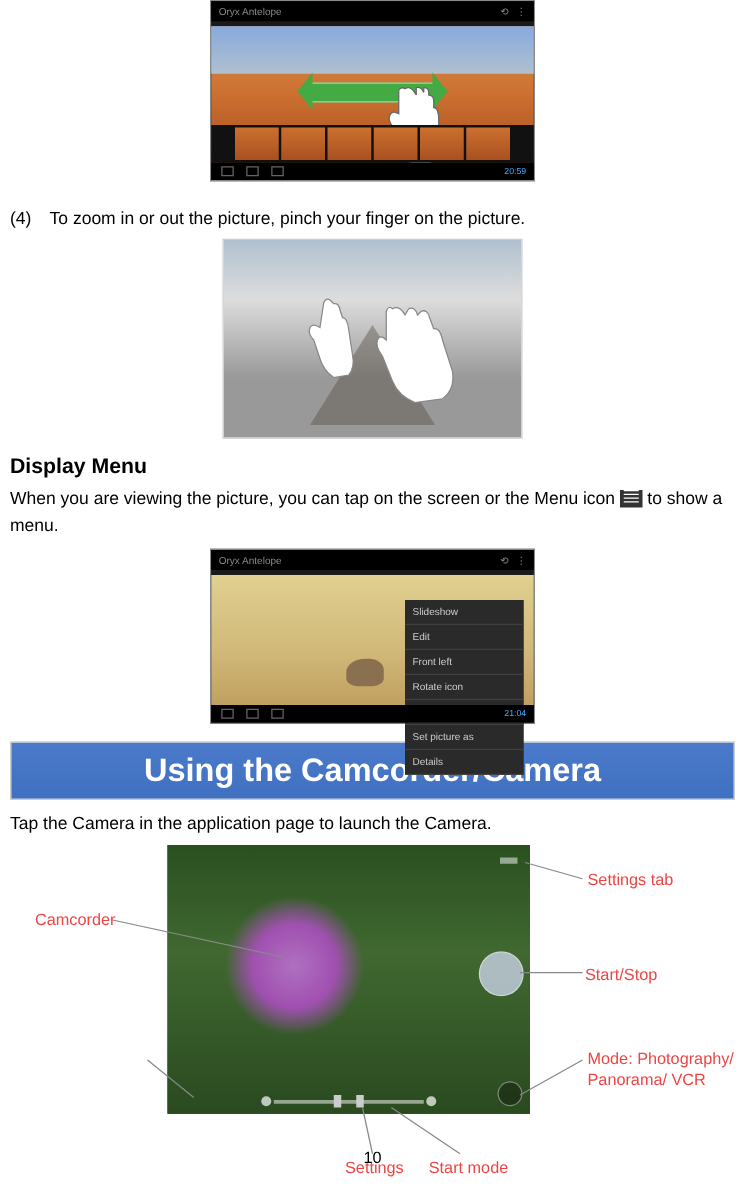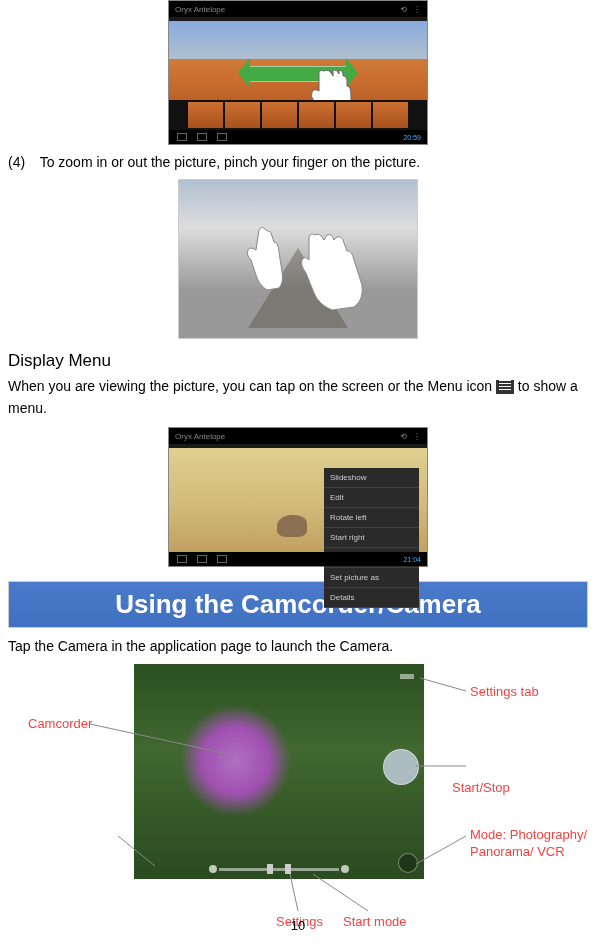--- a/index.html
+++ b/index.html
@@ -69,40 +69,40 @@
     }
     .swipe-arrow .left-tip {
       content: "";
       position: absolute;
       width: 0; height: 0;
       left: 0; top: 0;
       border-top: 15px solid transparent;
       border-bottom: 15px solid transparent;
       border-right: 12px solid #4a4;
     }
-    .instruction { margin: 8px 0 6px 0; line-height: 1.4; }
+    .instruction { margin: 20px 0 6px 0; line-height: 1.4; }
     .num { display: inline-block; width: 28px; }
     .pinch-img {
       width: 240px;
       height: 160px;
       border: 1px solid #ccc;
       background: linear-gradient(180deg, #b0c0d0 0%, #ddd 30%, #999 70%);
       position: relative;
     }
     .louvre {
       position: absolute;
       bottom: 10px;
       left: 50%;
       transform: translateX(-50%);
       width: 0; height: 0;
       border-left: 50px solid transparent;
       border-right: 50px solid transparent;
       border-bottom: 80px solid rgba(80,70,60,0.4);
     }
-    .section-heading { font-weight: normal; font-size: 17px; margin-top: 12px; margin-bottom: 4px; }
+    .section-heading { font-weight: bold; font-size: 17px; margin-top: 12px; margin-bottom: 4px; }
     .para { line-height: 1.6; }
     .menu-icon {
       display: inline-block;
       width: 18px; height: 14px;
       background: #333;
       vertical-align: middle;
       position: relative;
     }
     .menu-icon::before, .menu-icon::after {
       content: ""; position: absolute; left: 3px; right: 3px; height: 1px; background: #fff;
@@ -191,21 +191,21 @@
       font-size: 13px;
       color: #ef4444;
     }
     .callout-line { stroke: #888; stroke-width: 1; fill: none; }
     .callout-svg { position: absolute; top: 0; left: 0; width: 100%; height: 280px; pointer-events: none; }
     .cl-viewfinder { left: 20px; top: 52px; }
     .cl-front { left: 40px; top: 162px; width: 80px; line-height: 1.3; }
     .cl-settings { left: 268px; top: 250px; }
     .cl-scene { left: 335px; top: 250px; }
     .cl-stab { left: 462px; top: 20px; }
-    .cl-start { left: 444px; top: 96px; margin-top: 20px; }
+    .cl-start { left: 460px; top: 96px; }
     .cl-mode { left: 462px; top: 163px; width: 130px; line-height: 1.3; }
     .page-num { position: absolute; bottom: 15px; left: 50%; transform: translateX(-50%); font-size: 13px; }
     .hand-svg { position: absolute; }
   </style>
 </head>
 <body>
 
 <div class="screenshot screenshot-1">
   <div class="tablet-frame">
     <div class="tablet-top">
@@ -274,22 +274,22 @@
           <span>⋮</span>
         </span>
     </div>
     <div class="tablet-content">
       <div class="oryx">
         <div class="oryx-animal"></div>
       </div>
       <div class="dropdown-menu">
         <div class="menu-row">Slideshow</div>
         <div class="menu-row">Edit</div>
-        <div class="menu-row">Rotate left</div>
-        <div class="menu-row">Start right</div>
+        <div class="menu-row">Front left</div>
+        <div class="menu-row">Rotate icon</div>
         <div class="menu-row">Crop</div>
         <div class="menu-row">Set picture as</div>
         <div class="menu-row">Details</div>
       </div>
     </div>
     <div class="tablet-bottom">
       <div class="nav-btn"></div>
         <div class="nav-btn"></div>
         <div class="nav-btn"></div>
       <span class="time-ind">21:04</span>

